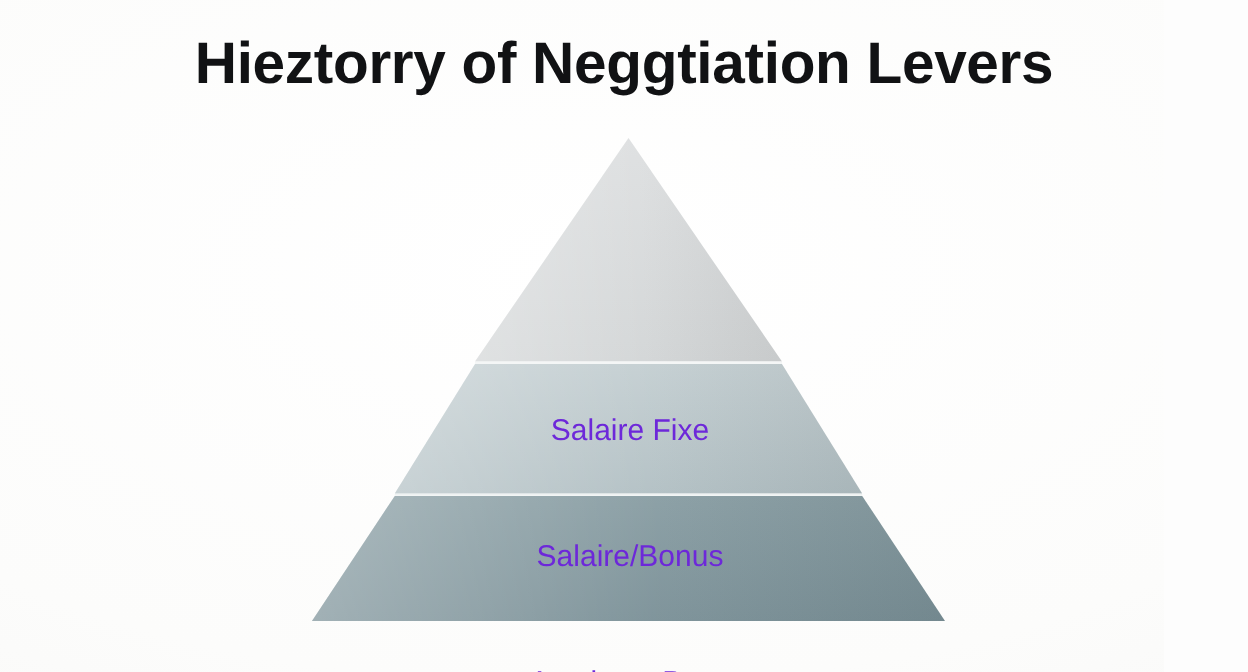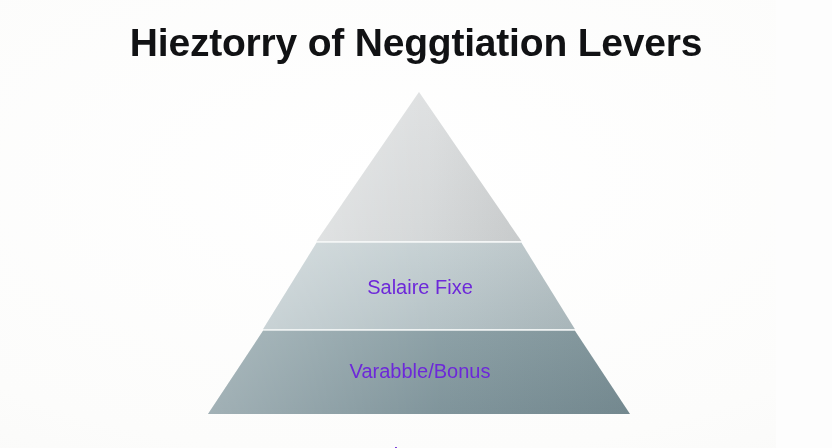--- a/index.html
+++ b/index.html
@@ -116,18 +116,18 @@
         <polygon points="63.2,246.6 374.8,246.6 430,330 8,330" fill="url(#gradBot)"></polygon>
         <polygon points="63.2,246.6 374.8,246.6 430,330 8,330" fill="url(#sheenTop)"></polygon>
       </g>
 
       <line x1="116.7" y1="157.8" x2="321.3" y2="157.8" stroke="#f4f6f6" stroke-width="1.6"></line>
       <line x1="63.2" y1="245.8" x2="374.8" y2="245.8" stroke="#eef2f2" stroke-width="1.4"></line>
     </svg>
 
     <div class="tier-label" id="tier-label-top">Salaire Fixe</div>
 
-    <div class="tier-label" id="tier-label-middle">Varabble/Bonus</div>
+    <div class="tier-label" id="tier-label-middle">Salaire/Bonus</div>
 
     <div class="tier-label" id="tier-label-bottom">Avariates Bons</div>
 
   </div>
 </div>
 
 </body></html>

